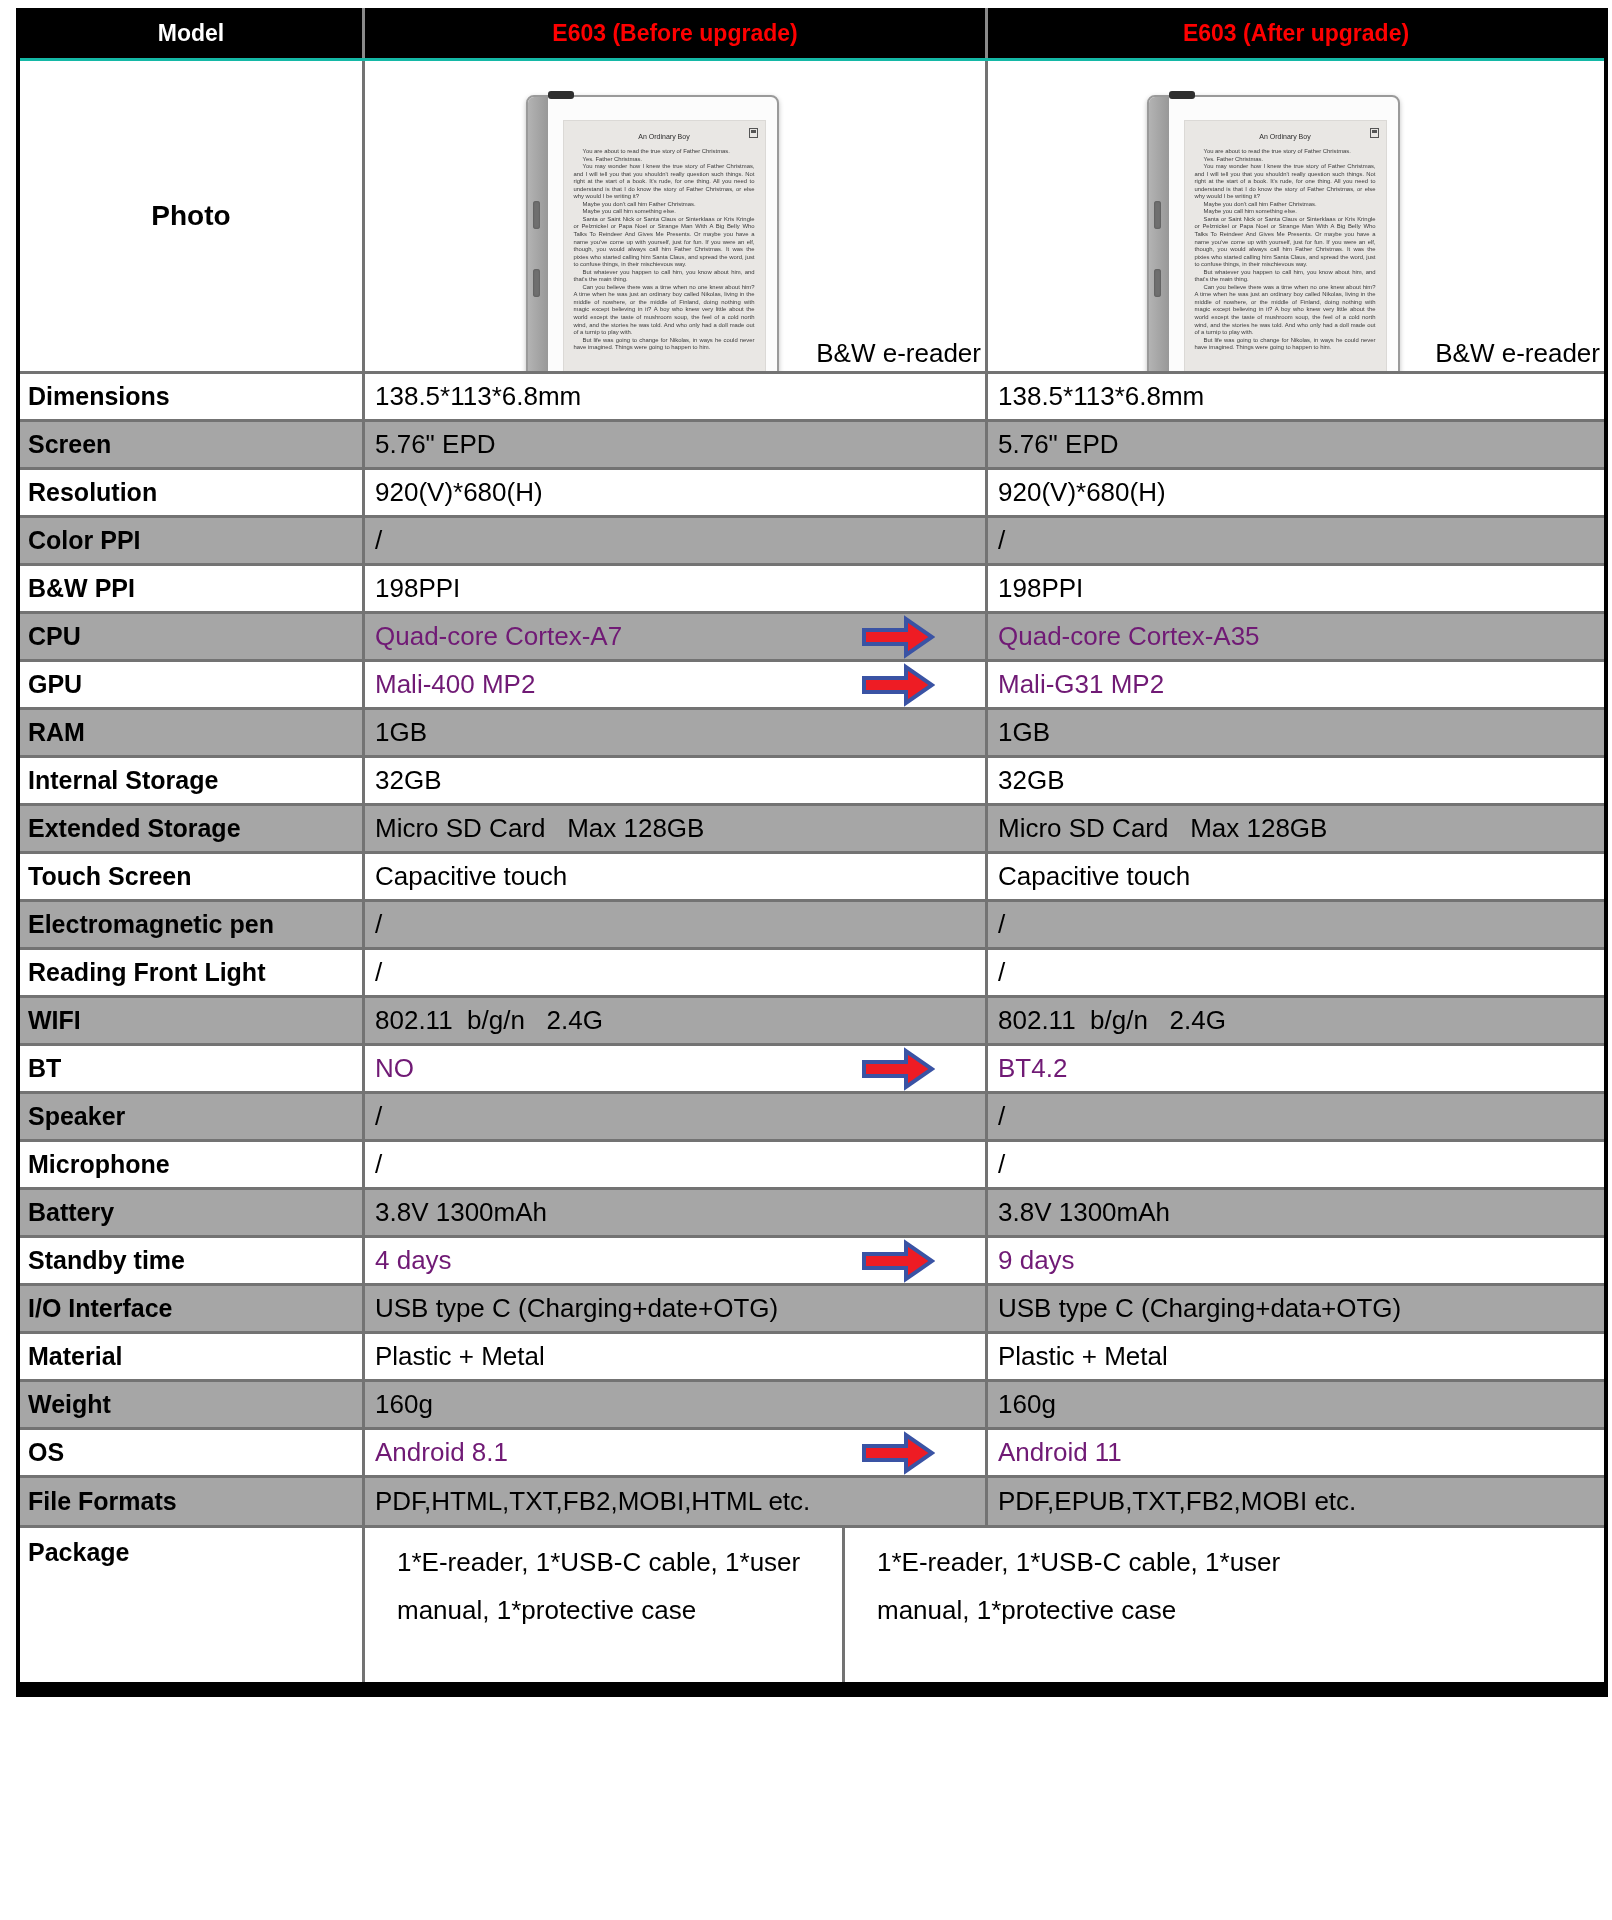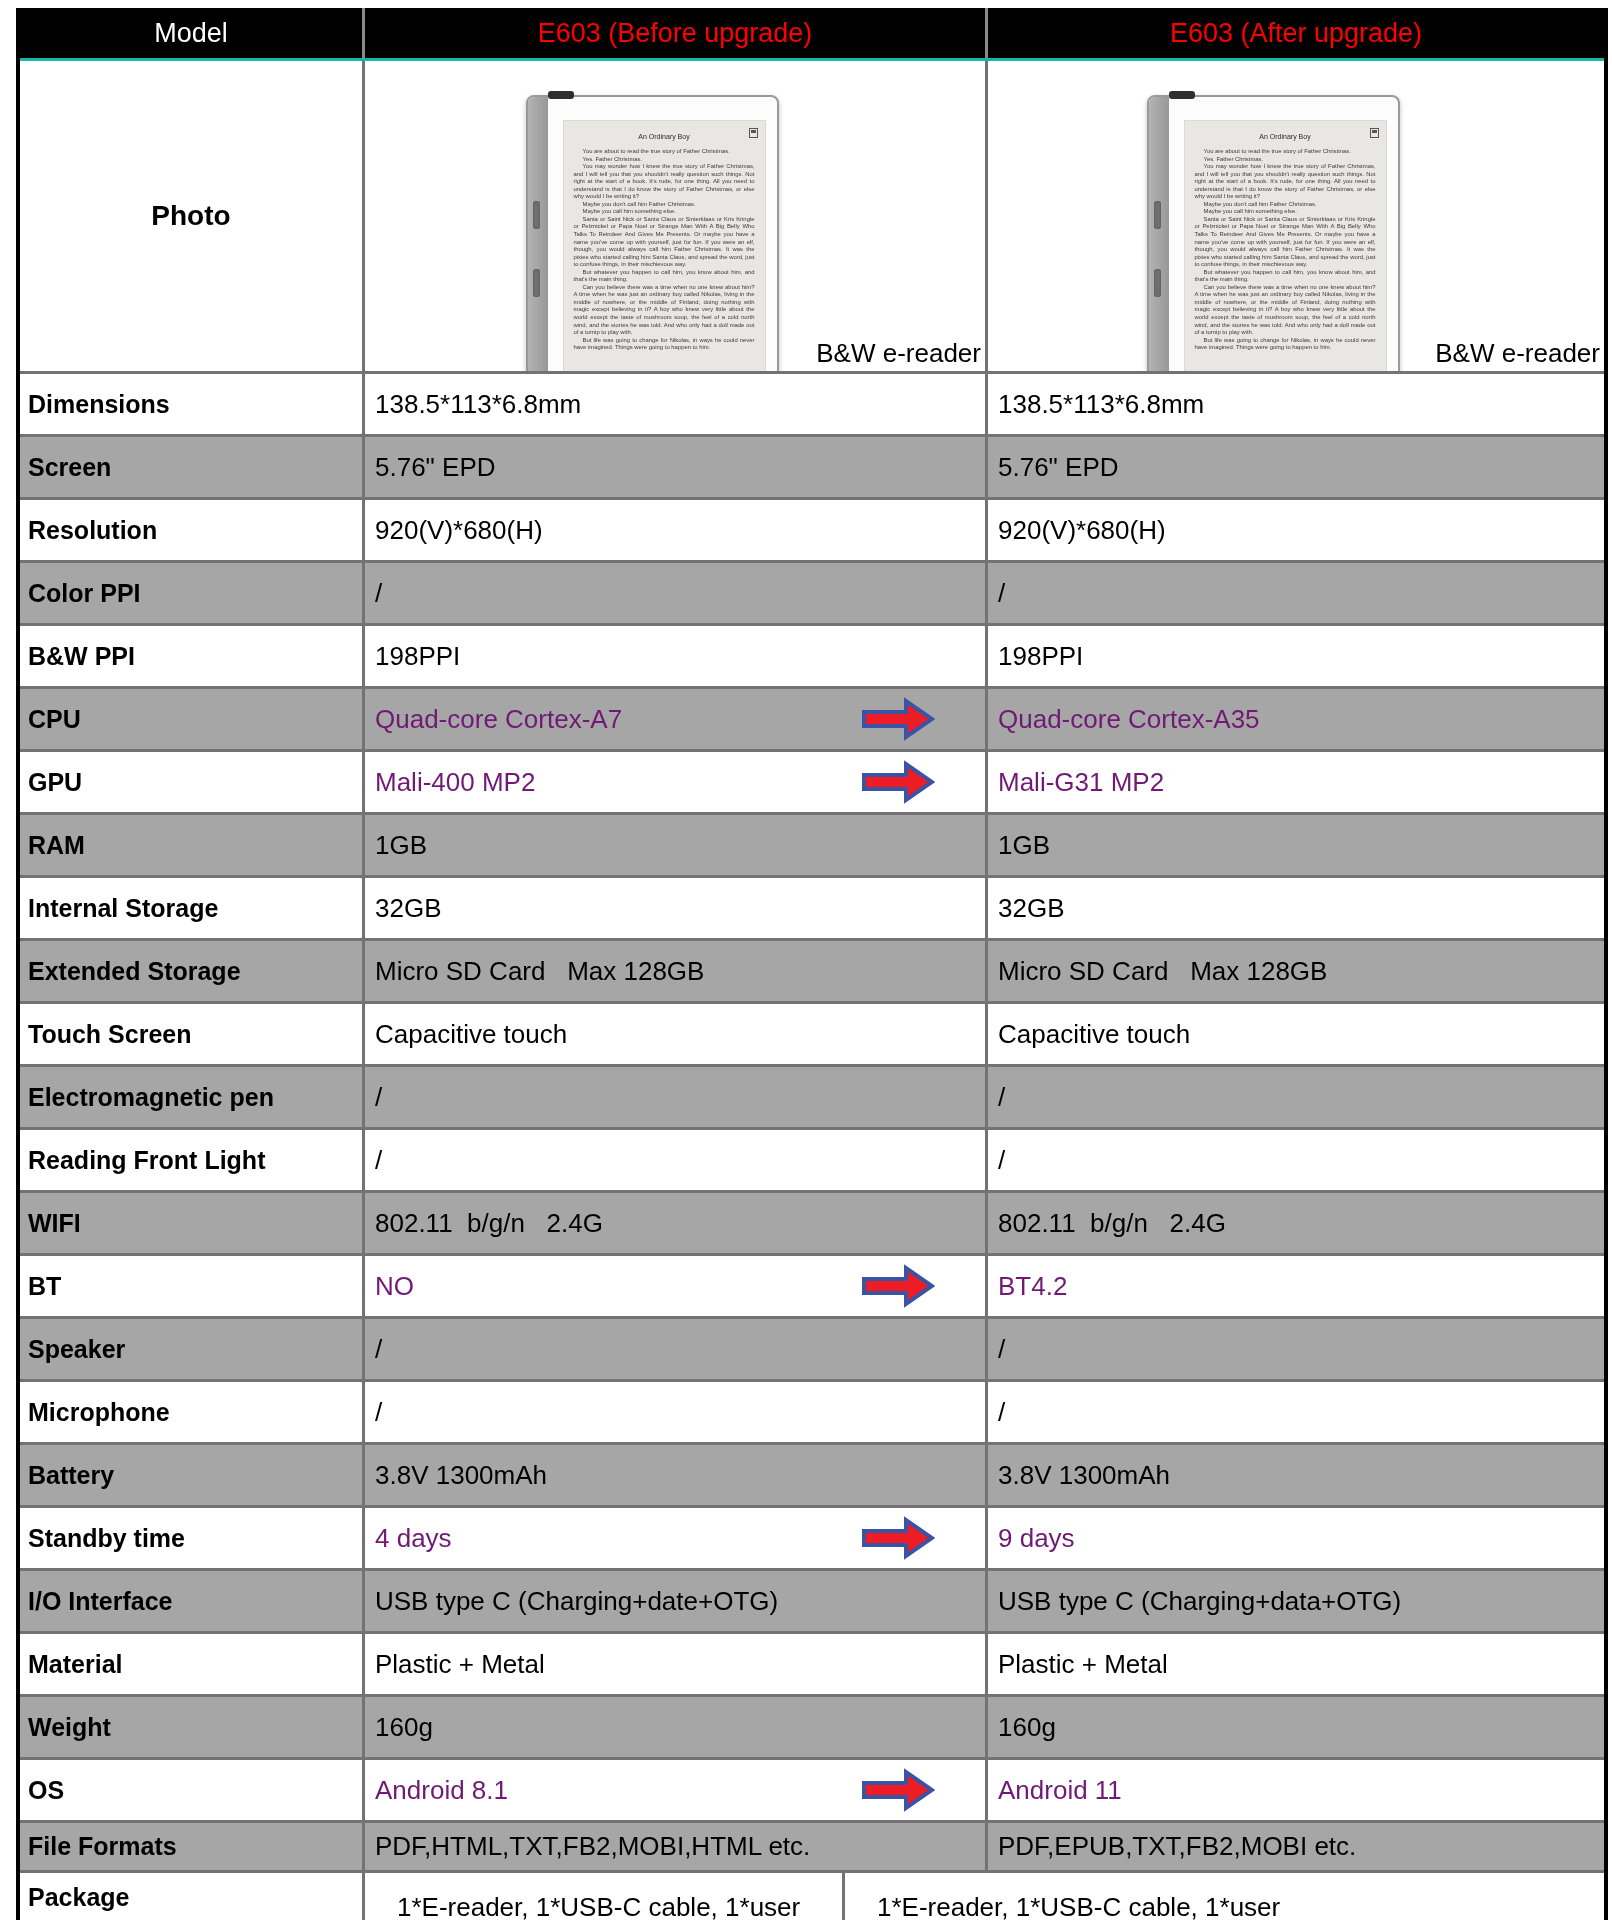--- a/index.html
+++ b/index.html
@@ -12,32 +12,32 @@
     border-left:4px solid #000;border-right:4px solid #000;border-bottom:15px solid #000;
     background:#fff;
   }
   .row{display:flex;box-sizing:border-box;}
   .cell{box-sizing:border-box;position:relative;display:flex;align-items:center;overflow:hidden;}
   .c1{width:345px;border-right:3px solid #737373;}
   .c2{width:623px;border-right:3px solid #737373;}
   .c3{width:616px;}
   
   .header-row{height:50px;background:#000;}
-  .header-row .cell{justify-content:center;font-weight:normal;font-size:27px;border-right-color:#8a8a8a;}
+  .header-row .cell{justify-content:center;font-weight:bold;font-size:23px;border-right-color:#8a8a8a;}
   .model-lbl{color:#ffffff;}
   .hdr-red{color:#ff0000;}
   
   .photo-row{height:313px;border-top:3px solid #14b8a6;}
   .photo-row .c1{justify-content:center;font-weight:bold;font-size:28px;color:#000;}
   .photo-cell{justify-content:center;align-items:flex-start;}
   .caption{
     position:absolute;right:4px;bottom:2px;font-size:26px;color:#000;
   }
   
-  .spec-row{height:63px;border-top:3px solid #737373;}
+  .spec-row{height:48px;border-top:3px solid #737373;}
   .spec-row.gray .cell{background:#a6a6a6;}
   .spec-row .c1{font-weight:bold;font-size:25px;color:#000;padding-left:8px;}
   .val{font-size:26px;color:#000;padding-left:10px;}
   .val.red{color:#701a75;}
   .spec-row.h-formats{height:50px;}
   .spec-row.h-package{height:157px;}
   .spec-row.h-package .cell{align-items:flex-start;}
   .spec-row.h-package .c1{padding-top:10px;}
   .spec-row.h-package .val{padding-top:10px;line-height:1.85;max-width:480px;padding-left:32px;}
   .arrow-wrap{position:absolute;right:50px;top:50%;transform:translateY(-50%);width:74px;height:44px;}

